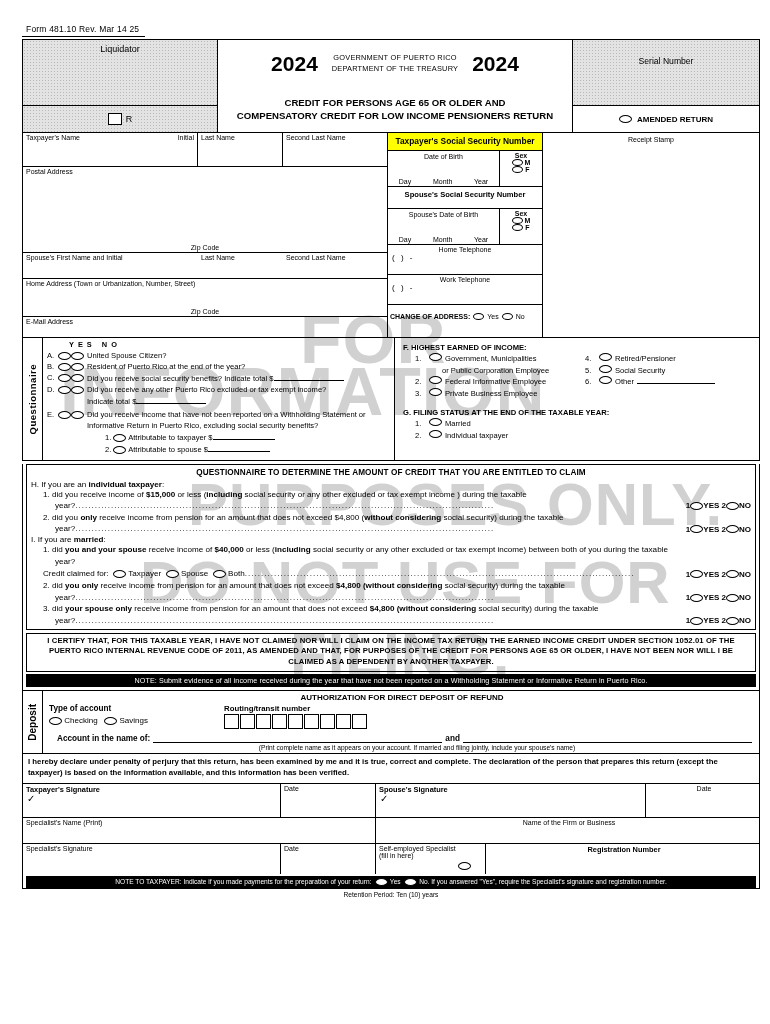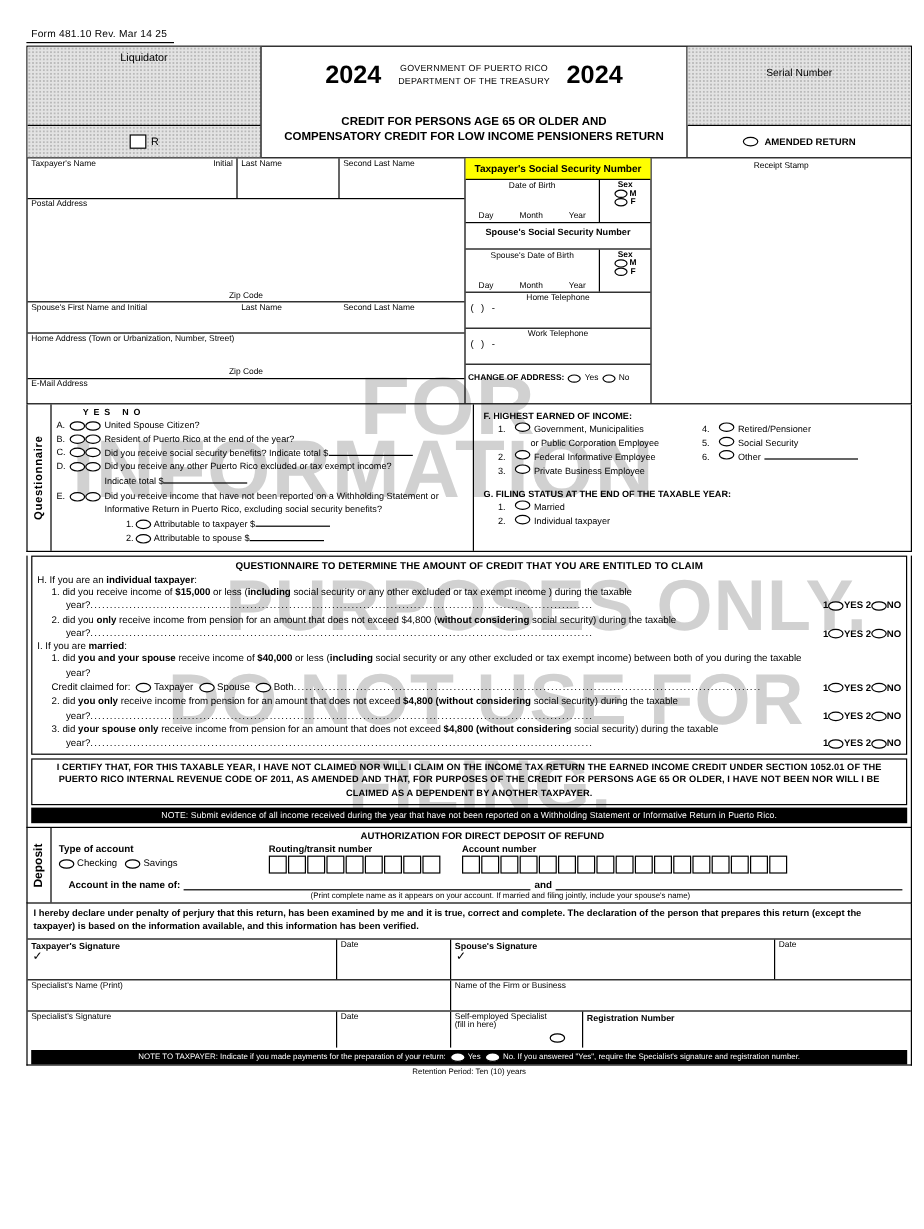--- a/index.html
+++ b/index.html
@@ -154,21 +154,21 @@
   .grp-lab { font-size:7.8px; font-weight:bold; margin-bottom:1px;}
   .acct-name { display:flex; align-items:flex-end; font-size:8.2px; font-weight:bold; margin-top:5px; padding-left:8px;}
   .dline { flex:1; border-bottom:1px solid #000; height:9px; margin:0 3px;}
   .acct-note { text-align:center; font-size:6.6px; margin-top:1px; padding-left:30px;}
 
   
   .sigbox { border:1.6px solid #000; border-top:none; position:relative; z-index:10;}
   .decl { font-size:7.8px; font-weight:bold; line-height:1.4; padding:3px 5px 4px; border-bottom:1.2px solid #000;}
   .sigrow { display:flex; border-bottom:1.2px solid #000; }
   .sigcell { border-right:1.2px solid #000; position:relative; }
-  .sigcell:last-child { border-right:none; }
+  .sigcell:last-child { border-right:none;text-align:center; }
   .sigcell .lb { font-size:7.4px; font-weight:bold; padding:1px 0 0 3px;}
   .sigcell .lb.norm { font-weight:normal; font-size:7px; }
   .chk { font-size:10px; padding-left:4px; line-height:1;}
 
   .taxnote { background:#000; color:#fff; margin:2px 3px 0; padding:2px 4px; font-size:6.6px; text-align:center;}
   .retention { text-align:center; font-size:6.6px; padding:2px 0 0;}
 </style>
 </head>
 <body>
 
@@ -587,42 +587,20 @@
                 <i></i>
                 <i></i>
                 <i></i>
                 <i></i>
                 <i></i>
                 <i></i>
                 <i></i>
                 <i></i>
               </div>
           </div>
-          <div>
-            <div class="grp-lab">Account number</div>
-            <div class="boxline" id="account-boxes">
-                <i></i>
-                <i></i>
-                <i></i>
-                <i></i>
-                <i></i>
-                <i></i>
-                <i></i>
-                <i></i>
-                <i></i>
-                <i></i>
-                <i></i>
-                <i></i>
-                <i></i>
-                <i></i>
-                <i></i>
-                <i></i>
-                <i></i>
-              </div>
-          </div>
         </div>
         <div class="acct-name">
           <span>Account in the name of:</span>
           <span class="dline"></span>
           <span>and</span>
           <span class="dline"></span>
         </div>
         <div class="acct-note">(Print complete name as it appears on your account.  If married and filing jointly, include your spouse's name)</div>
       </div>
     </div>

